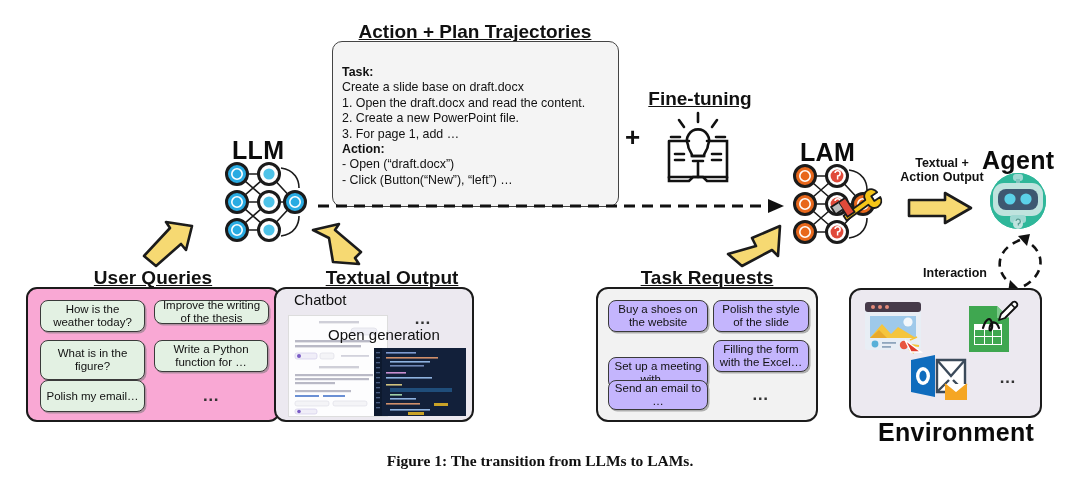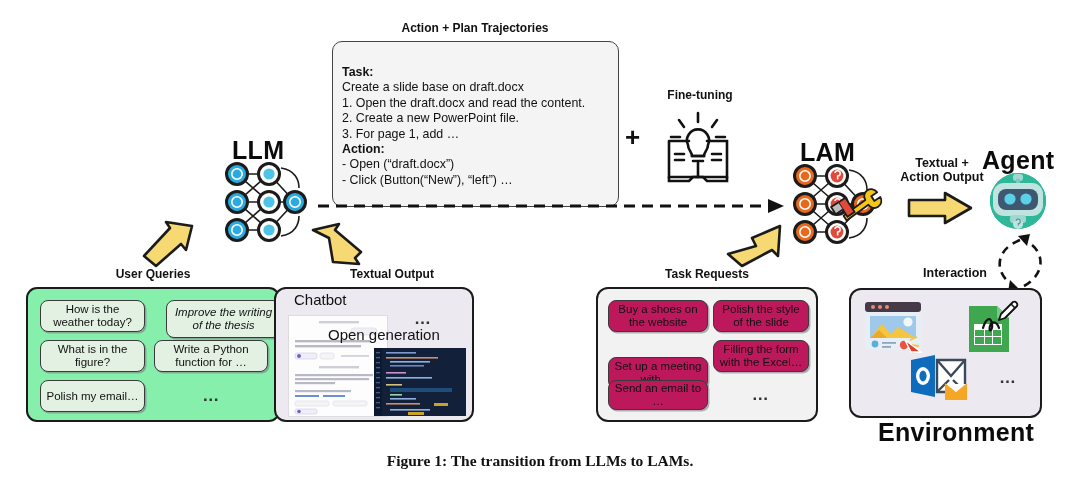--- a/index.html
+++ b/index.html
@@ -1,26 +1,26 @@
 <!DOCTYPE html>
 <html><head>
 <meta charset="utf-8">
 <style>
   html,body{margin:0;padding:0;background:#ffffff;}
   body{width:1080px;height:489px;position:relative;overflow:hidden;
        font-family:"Liberation Sans",sans-serif;color:#111;}
   .abs{position:absolute;}
-  .ttl{font-weight:bold;font-size:12px;text-align:center;color:#111;}
+  .ttl{font-weight:bold;font-size:19px;text-align:center;color:#111;text-decoration:underline;}
   .panel{border:2.2px solid #1b1b1b;border-radius:12px;box-sizing:border-box;}
   .chip{border:1.6px solid #3a3a3a;border-radius:8px;box-sizing:border-box;
         display:flex;align-items:center;justify-content:center;text-align:center;
         font-size:11.5px;line-height:13px;padding:2px 3px;
         box-shadow:1.5px 1.5px 0 rgba(120,120,120,.55);}
   .chip-green{background:#e3f1e3;}
-  .chip-pink{background:#be185d;}
+  .chip-pink{background:#c4b5fd;}
   .dots{font-size:17px;font-weight:bold;letter-spacing:1.5px;color:#333;
         display:flex;align-items:center;justify-content:center;}
   .bigword{font-weight:bold;font-size:25px;letter-spacing:.3px;color:#0b0b0b;}
   .smalllbl{font-weight:bold;font-size:12.5px;text-align:center;line-height:14px;}
   .trajbox{background:#f4f4f4;border:1.6px solid #444;border-radius:10px;
            box-sizing:border-box;padding:23px 9px;font-size:12.4px;line-height:15.4px;}
   .trajbox b{font-weight:bold;}
   .caption{font-family:"Liberation Serif",serif;font-weight:bold;font-size:15.5px;
            text-align:center;width:100%;}
   svg{display:block;overflow:visible;}
@@ -182,24 +182,24 @@
 <div class="abs" style="left:980px;top:228px;">
   <svg width="78" height="72" viewBox="0 0 78 72">
     <path d="M40,12 C14,22 14,46 34,58" stroke="#111" stroke-width="2.6" fill="none" stroke-dasharray="8 6"></path>
     <path d="M44,58 C66,46 66,22 44,12" stroke="#111" stroke-width="2.6" fill="none" stroke-dasharray="8 6"></path>
     <path d="M47,18 L38,8 L50,6 Z" fill="#111"></path>
     <path d="M30,52 L40,62 L28,64 Z" fill="#111"></path>
   </svg>
 </div>
 
 <div class="abs ttl" style="left:26px;top:267px;width:254px;">User Queries</div>
-<div class="abs panel" style="left:26px;top:287px;width:254px;height:135px;background:#86efac;border-radius:11px;">
+<div class="abs panel" style="left:26px;top:287px;width:254px;height:135px;background:#f9a8d4;border-radius:11px;">
   <div class="chip chip-green abs" style="left:12px;top:11px;width:105px;height:32px;">How is the weather today?</div>
-  <div class="chip chip-green abs" style="left:138px;top:11px;width:115px;height:38px;font-style:italic;">Improve the writing of the thesis</div>
-  <div class="chip chip-green abs" style="left:12px;top:51px;width:105px;height:32px;">What is in the figure?</div>
+  <div class="chip chip-green abs" style="left:126px;top:11px;width:115px;height:24px;">Improve the writing of the thesis</div>
+  <div class="chip chip-green abs" style="left:12px;top:51px;width:105px;height:40px;">What is in the figure?</div>
   <div class="chip chip-green abs" style="left:126px;top:51px;width:114px;height:32px;">Write a Python function for …</div>
   <div class="chip chip-green abs" style="left:12px;top:91px;width:105px;height:32px;">Polish my email…</div>
   <div class="dots abs" style="left:126px;top:91px;width:115px;height:32px;">…</div>
 </div>
 
 <div class="abs ttl" style="left:292px;top:267px;width:200px;">Textual Output</div>
 <div class="abs panel" style="left:274px;top:287px;width:200px;height:135px;background:#ece9f0;text-align:center;">
   <div class="abs" style="left:12px;top:26px;width:98px;height:100px;background:#fdfdfe;border:1px solid #ddd;overflow:hidden;">
     <svg width="98" height="100" viewBox="0 0 98 100">
       <rect x="0" y="0" width="98" height="100" fill="#fdfdfe"></rect>

